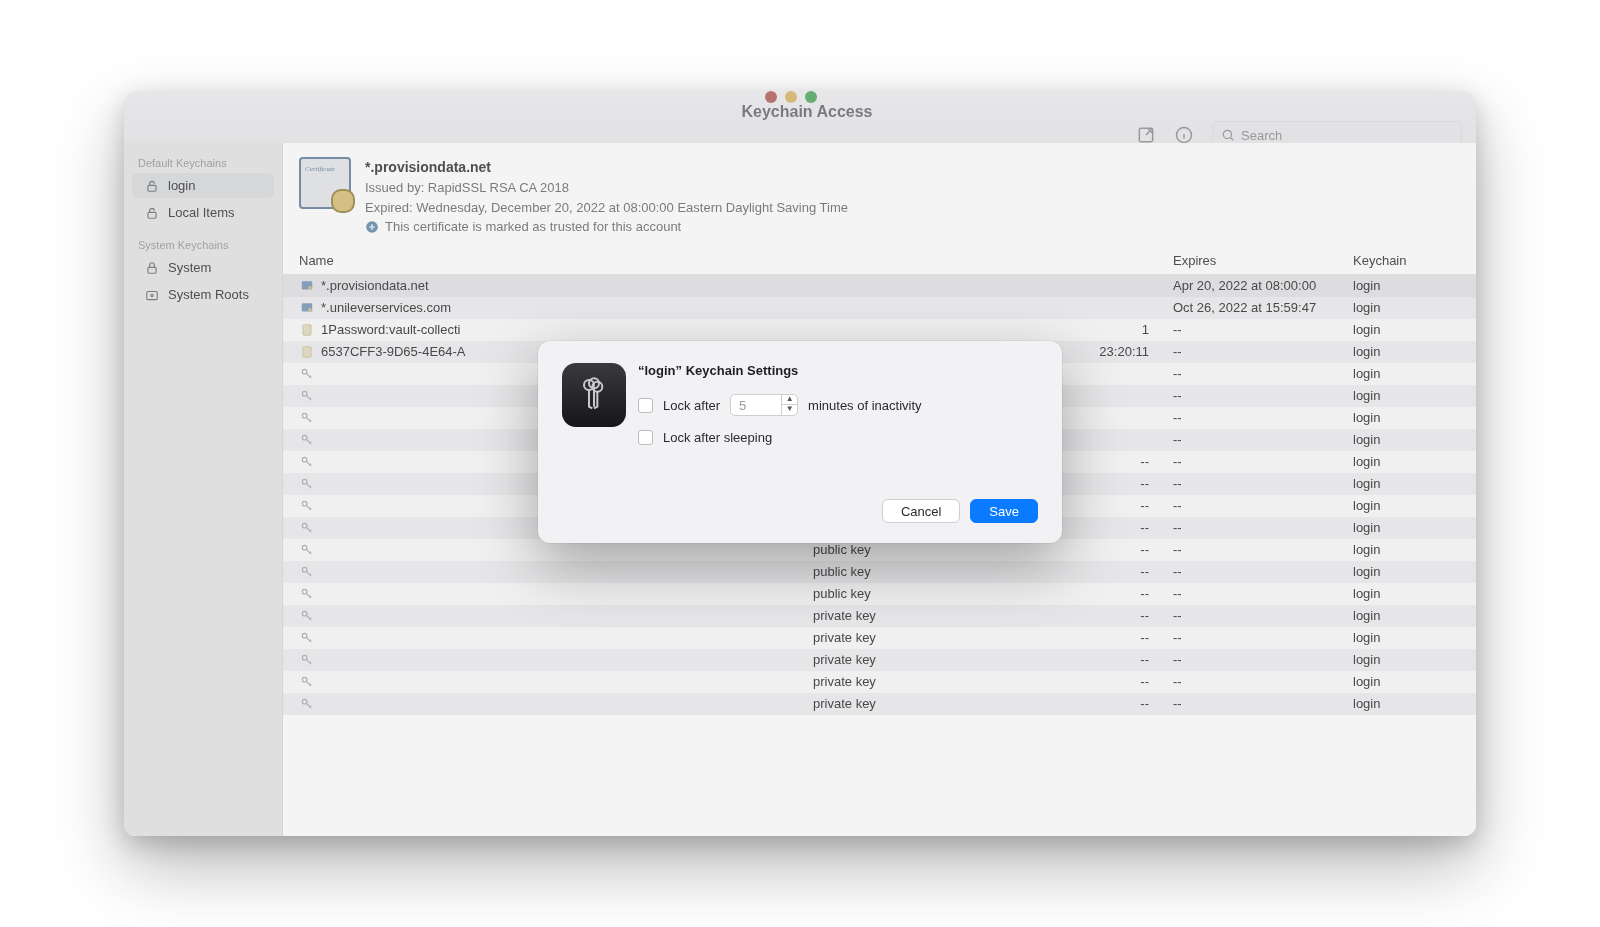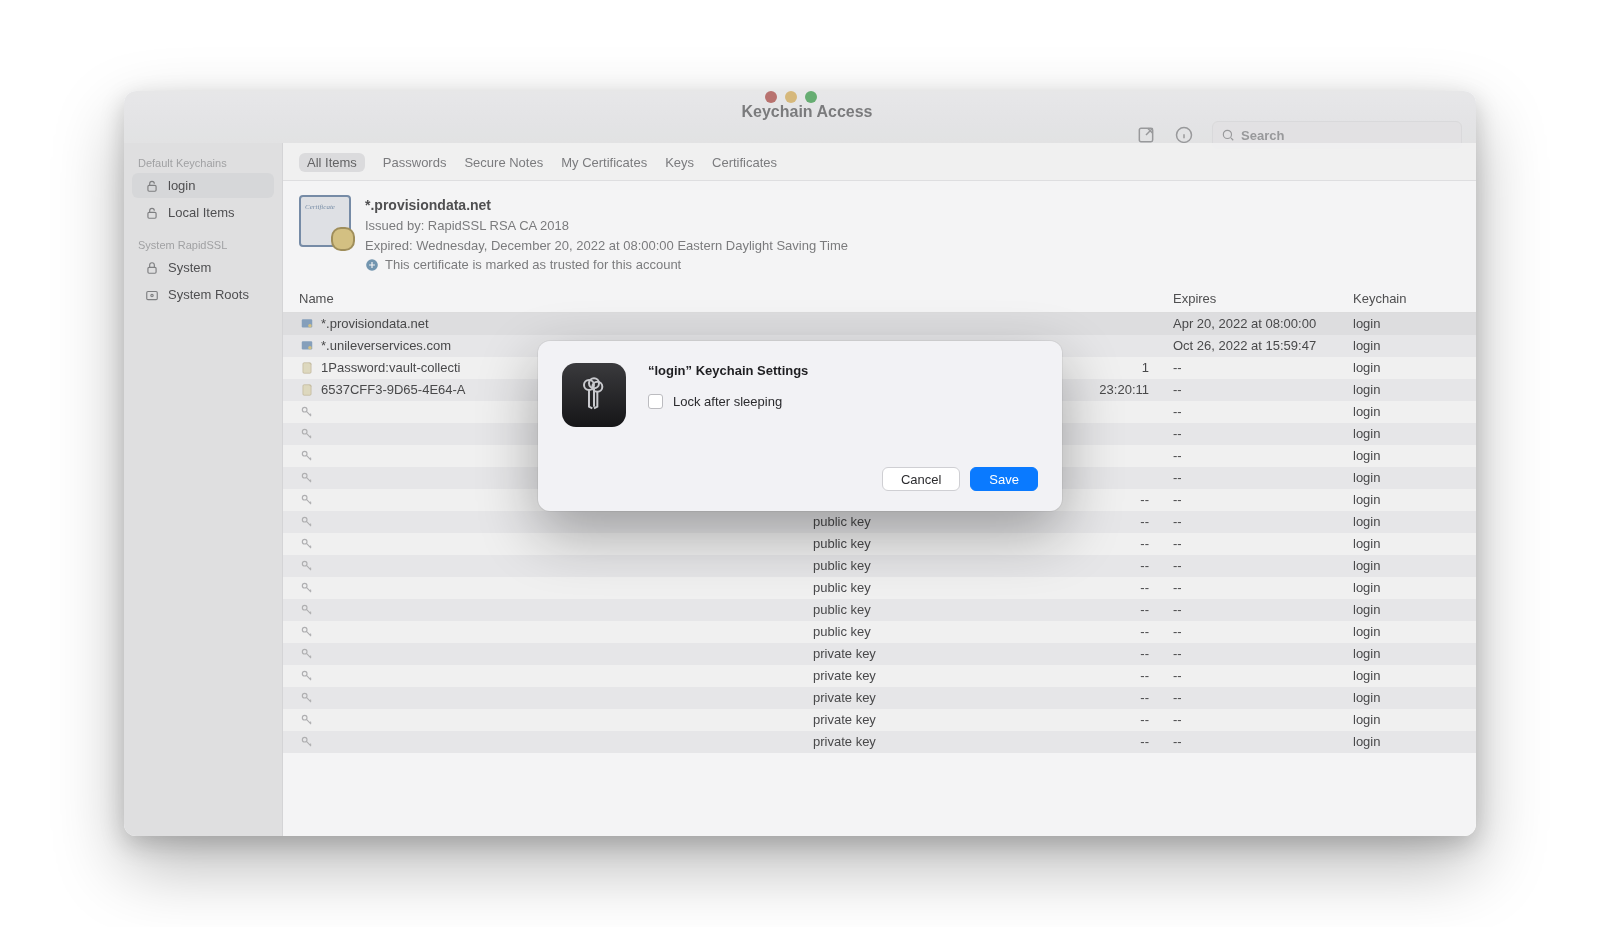--- a/index.html
+++ b/index.html
@@ -45,21 +45,21 @@
     background:linear-gradient(#f1f1f3,#ebebee);
     flex-direction:column;
   }
   .traffic{display:flex;gap:8px;margin-right:18px}
   .dot{width:12px;height:12px;border-radius:6px}
   .app-title{font-size:16px;font-weight:600;color:var(--text-secondary);margin-left:14px}
   .toolbar-right{margin-left:auto;display:flex;align-items:center;gap:18px}
   .search{
     display:flex;align-items:center;width:250px;height:28px;
     background:#eceaee;border:1px solid #e1e1e4;border-radius:6px;padding:0 8px;
-    color:#9a9ba0;font-size:13px;font-weight:bold;
+    color:#9a9ba0;font-size:13px;
   }
   .tb-icon{color:#9a9ba0;display:flex}
   
   .body{
     position:absolute;top:52px;left:0;right:0;bottom:0;display:flex;
   }
   .sidebar{
     width:159px;background:var(--bg-sidebar);padding-top:8px;
     border-right:1px solid #dcdcdf;
   }
@@ -110,21 +110,21 @@
   
   .scrim{
     position:absolute;inset:0;background:rgba(0,0,0,0.04);backdrop-filter:grayscale(.2);
   }
   .modal{
     position:absolute;left:50%;top:250px;transform:translateX(-50%);
     width:524px;background:#f2f2f5;border-radius:12px;
     box-shadow:0 22px 60px rgba(0,0,0,.32),0 0 0 1px rgba(0,0,0,.05);
     padding:22px 24px 20px;
   }
-  .modal-top{display:flex;gap:22px}
+  .modal-top{display:flex;gap:12px}
   .modal-icon{
     width:64px;height:64px;border-radius:14px;background:linear-gradient(#3a3a3d,#161618);
     display:flex;align-items:center;justify-content:center;color:#c9cace;flex-shrink:0
   }
   .modal-body{flex:1}
   .modal-title{font-size:13px;font-weight:700;color:#1f1f22;margin-bottom:16px}
   .form-row{display:flex;align-items:center;gap:10px;font-size:13px;color:#2b2b2e;margin-bottom:14px}
   .chk{
     width:15px;height:15px;border:1px solid #bcbcc0;border-radius:3px;background:#fff
   }
@@ -199,21 +199,21 @@
           <div class="sb-item">
             <span class="sb-icon">
               <svg width="14" height="14" viewBox="0 0 24 24" fill="none" stroke="#7e7f84" stroke-width="2">
                 <rect x="5" y="11" width="14" height="10" rx="2"></rect>
                 <path d="M8 11V8a4 4 0 018 0"></path>
               </svg>
             </span>
             <span>Local Items</span>
           </div>
         </div>
-      <div class="sb-heading" style="margin-top:8px">System RapidSSL</div>
+      <div class="sb-heading" style="margin-top:8px">System Keychains</div>
       <div id="sb-list2">
           <div class="sb-item">
             <span class="sb-icon">
               <svg width="14" height="14" viewBox="0 0 24 24" fill="none" stroke="#7e7f84" stroke-width="2">
                 <rect x="5" y="11" width="14" height="10" rx="2"></rect>
                 <path d="M8 11V7a4 4 0 018 0v4"></path>
               </svg>
             </span>
             <span>System</span>
           </div>
@@ -223,28 +223,20 @@
                 <rect x="3" y="6" width="18" height="14" rx="2"></rect>
                 <circle cx="12" cy="13" r="2"></circle>
               </svg>
             </span>
             <span>System Roots</span>
           </div>
         </div>
     </div>
 
     <div class="content dim">
-      <div class="tabs" id="tabs">
-          <span class="pill">All Items</span>
-          <span>Passwords</span>
-          <span>Secure Notes</span>
-          <span>My Certificates</span>
-          <span>Keys</span>
-          <span>Certificates</span>
-        </div>
 
       <div class="cert-panel">
         <div class="cert-image"></div>
         <div class="cert-lines">
           <div class="ttl">*.provisiondata.net</div>
           <div>Issued by: RapidSSL RSA CA 2018</div>
           <div>Expired: Wednesday, December 20, 2022 at 08:00:00 Eastern Daylight Saving Time</div>
           <div class="trust-line">
             <svg width="14" height="14" viewBox="0 0 24 24">
                 <circle cx="12" cy="12" r="10" fill="#4c9ed9"></circle>
@@ -577,20 +569,32 @@
           <circle cx="14" cy="7" r="3"></circle>
             <path d="M14 10v9l-2 1"></path>
           <circle cx="12" cy="5" r="3"></circle>
             <path d="M12 8v11"></path>
         </svg>
       </div>
       <div class="modal-body">
         <div class="modal-title">“login” Keychain Settings</div>
         <div class="form-row">
           <div class="chk"></div>
+          <span>Lock after</span>
+          <div class="stepper">
+            <input value="5" style="">
+            <div class="arrows">
+              <div class="arr">▲</div>
+              <div class="arr">▼</div>
+            </div>
+          </div>
+          <span>minutes of inactivity</span>
+        </div>
+        <div class="form-row">
+          <div class="chk"></div>
           <span>Lock after sleeping</span>
         </div>
       </div>
     </div>
     <div class="modal-actions">
       <div class="btn">Cancel</div>
       <div class="btn primary">Save</div>
     </div>
   </div>
 

